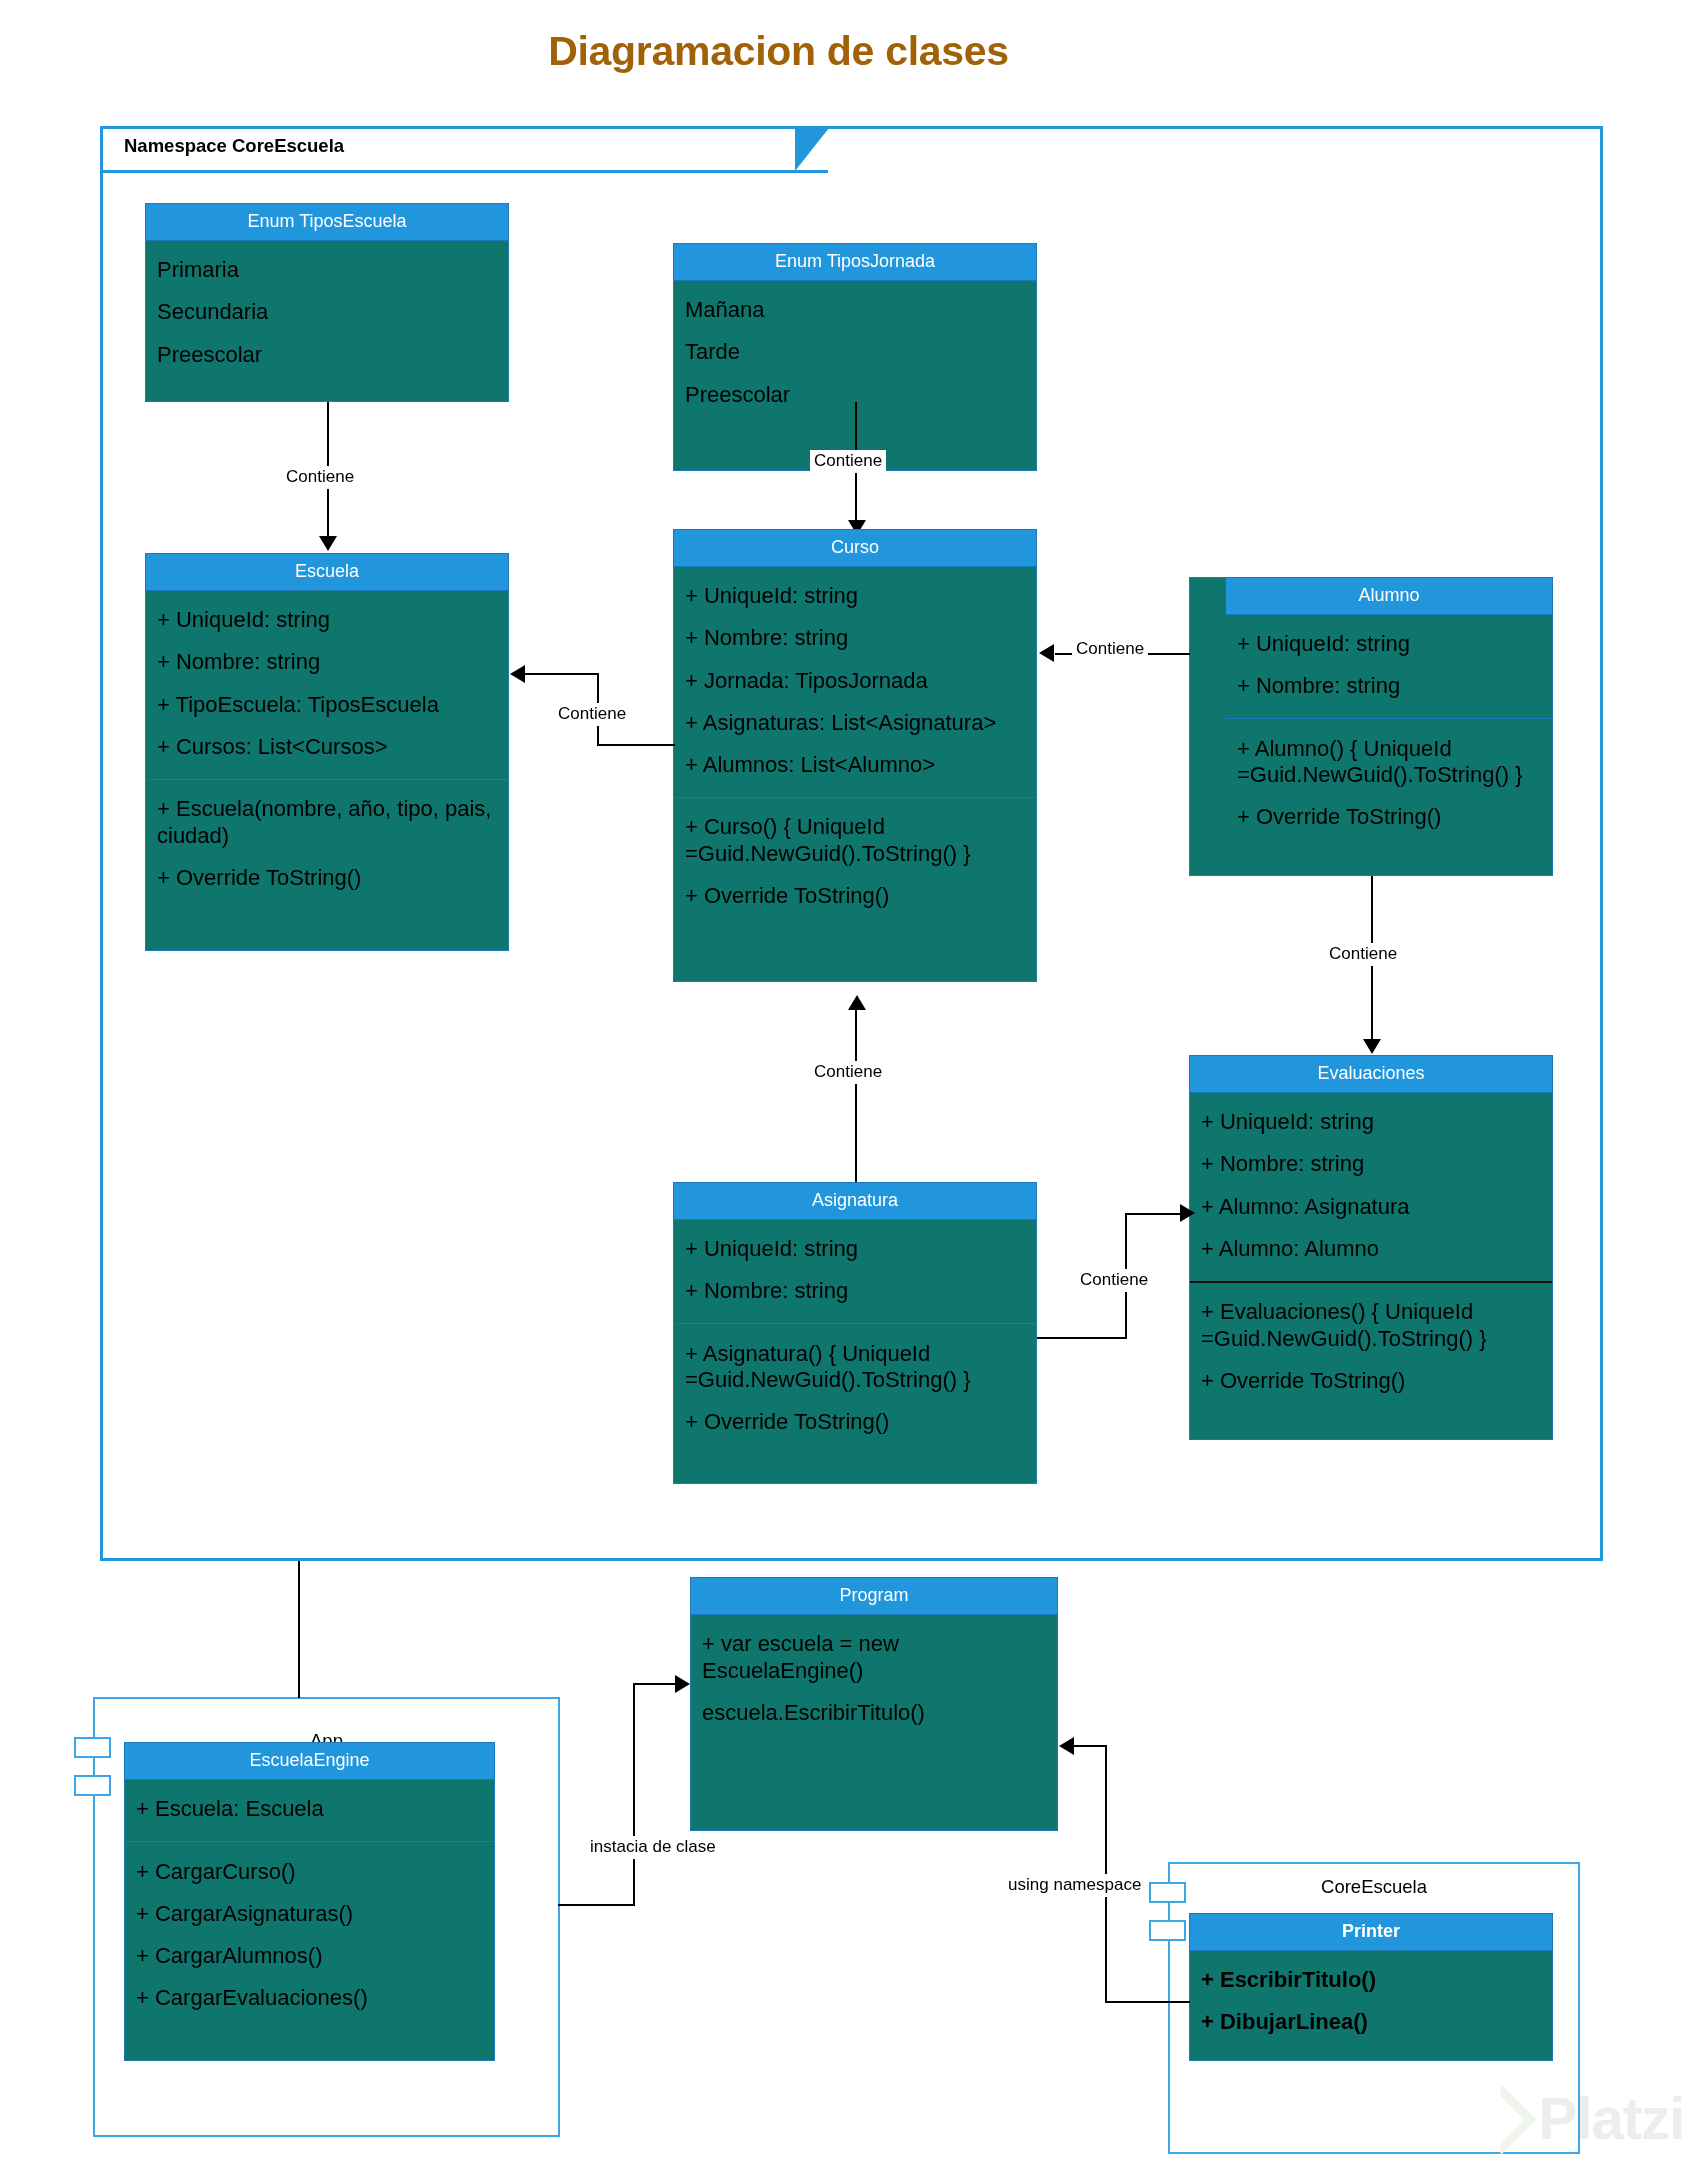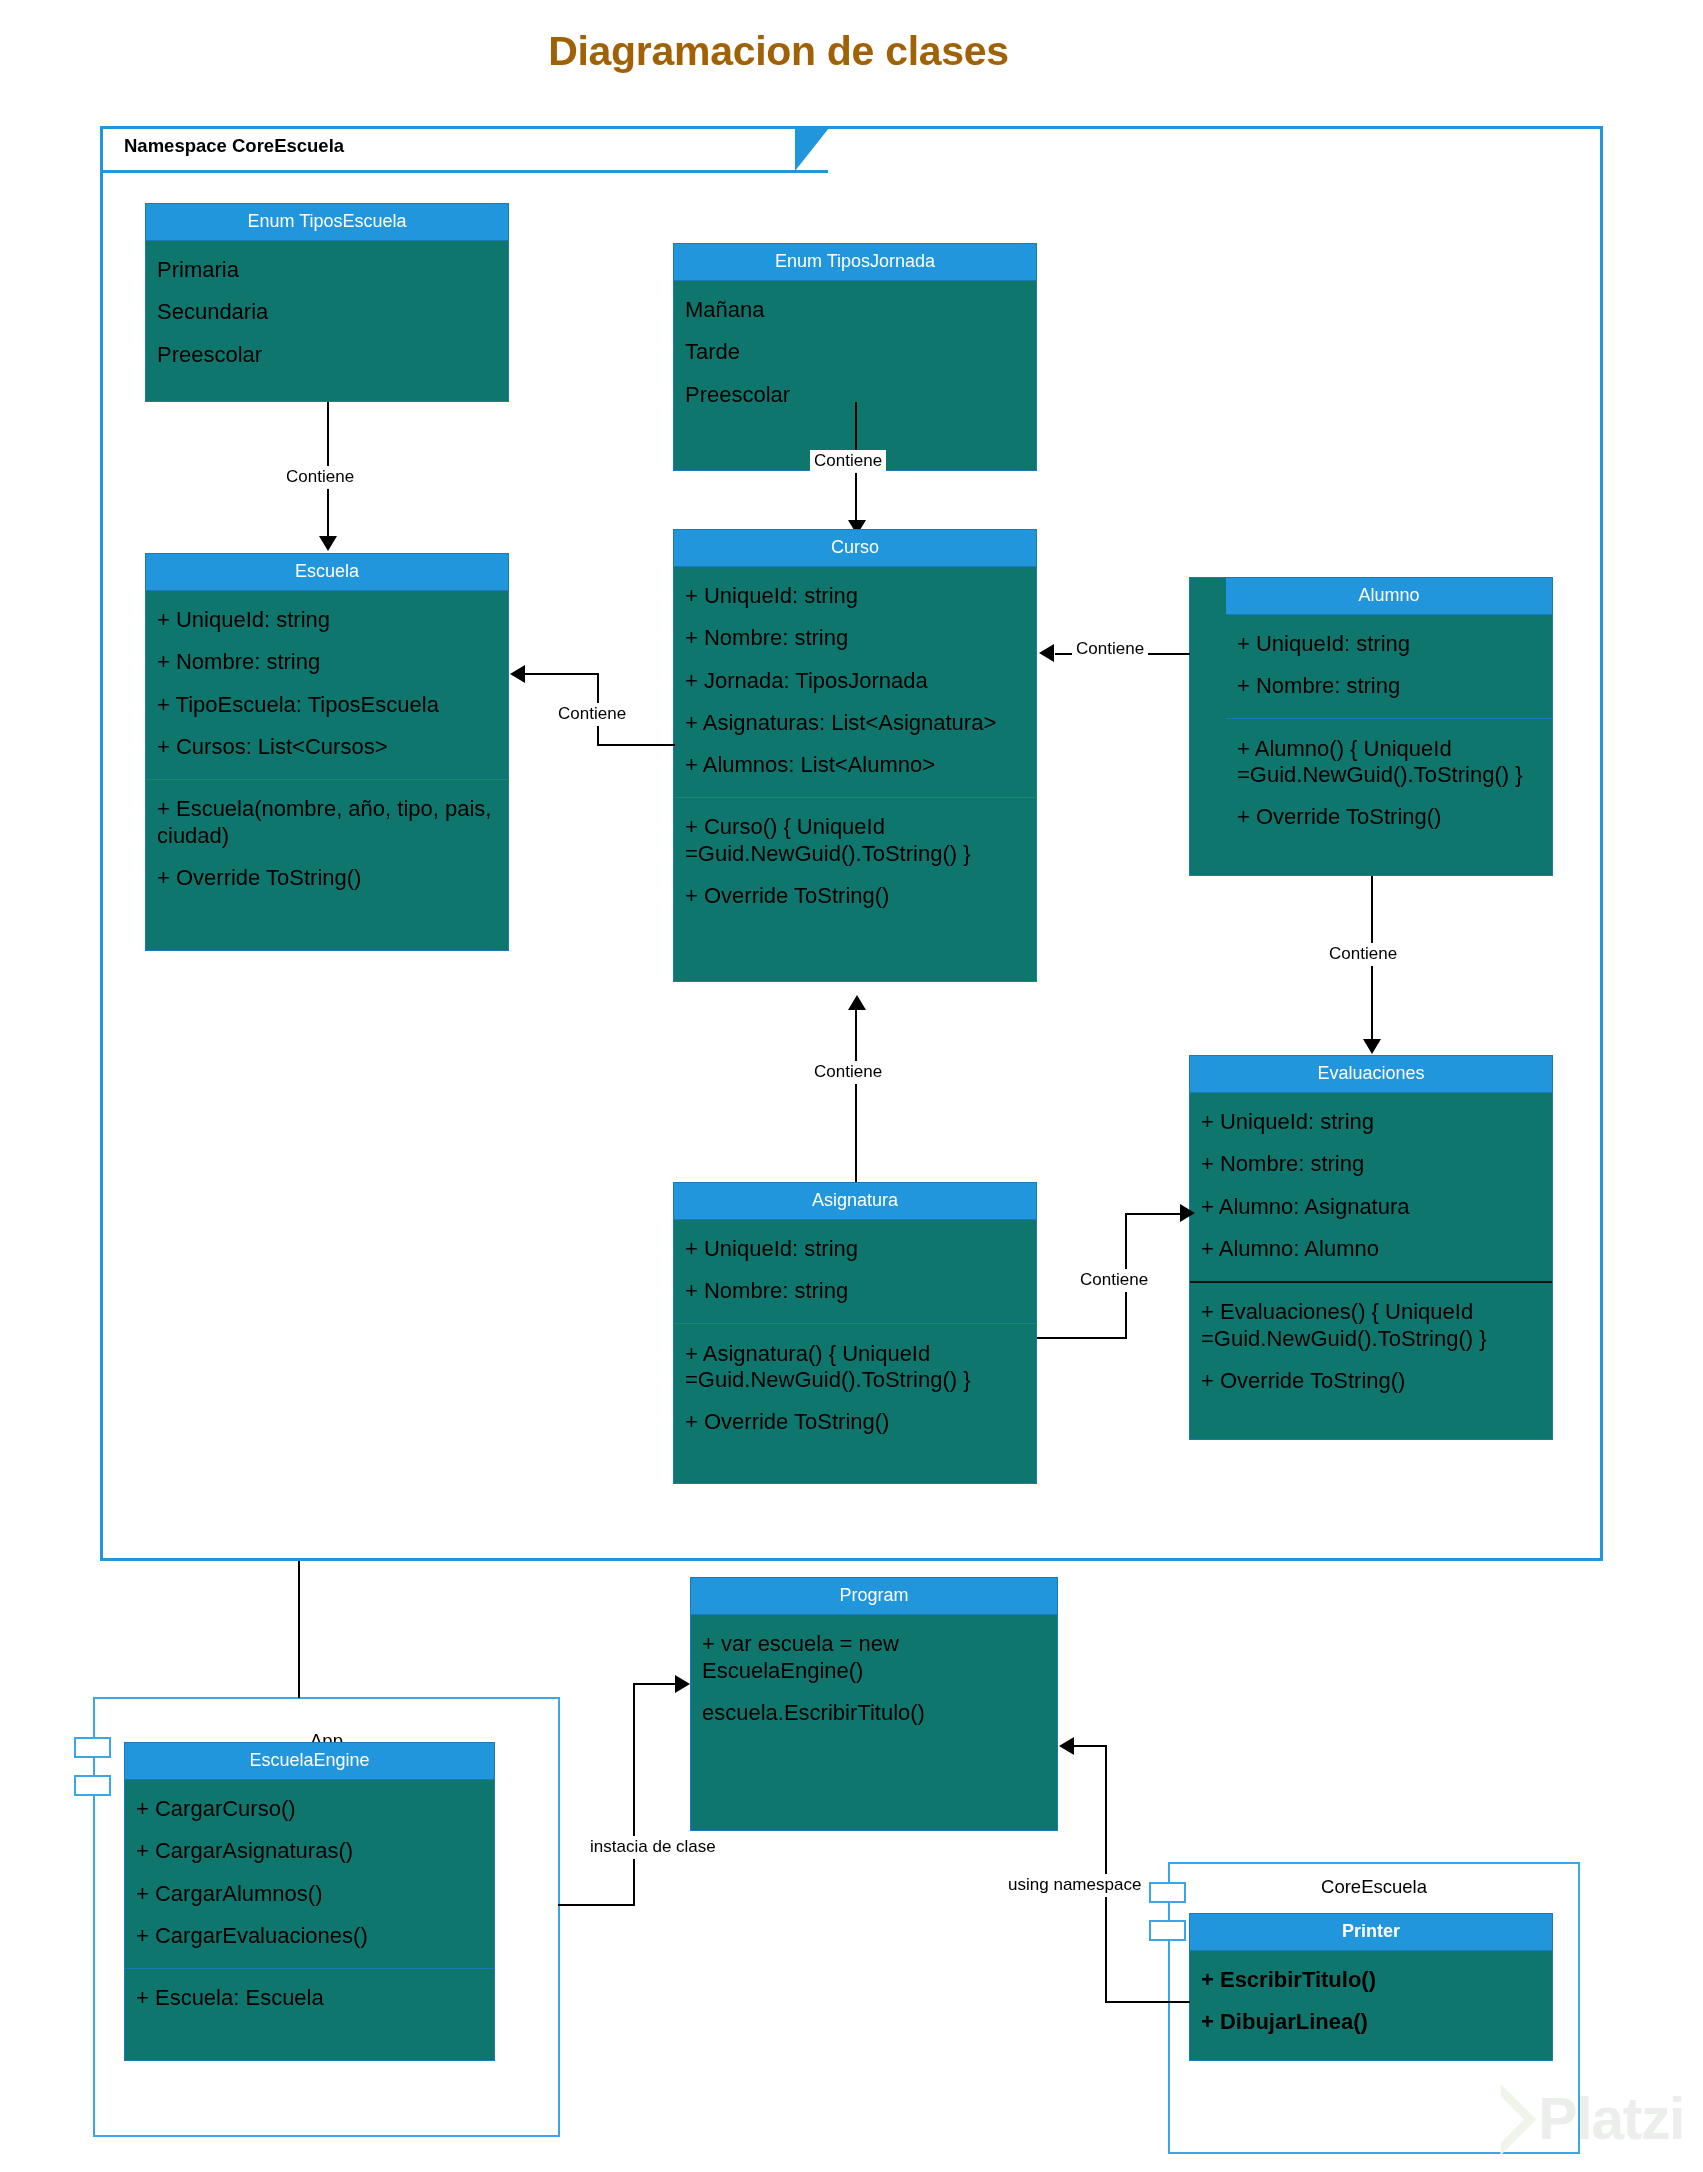--- a/index.html
+++ b/index.html
@@ -297,27 +297,27 @@
 <div class="comp" style="left:93px; top:1697px; width:467px; height:440px;"></div>
 <div class="comp-tab" style="left:74px; top:1737px;"></div>
 <div class="comp-tab" style="left:74px; top:1775px;"></div>
 <div class="comp-title" style="left:93px; top:1730px; width:467px;">App</div>
 
 <div class="ln ln-v" style="left:298px; top:1561px; height:137px;"></div>
 
 <div class="uml" style="left:124px; top:1742px; width:371px; height:319px;">
   <div class="uml-header">EscuelaEngine</div>
   <div class="uml-section">
+    <div class="uml-row">+ Escuela: Escuela</div>
+  </div>
+  <div class="uml-section">
     <div class="uml-row">+ CargarCurso()</div>
     <div class="uml-row">+ CargarAsignaturas()</div>
     <div class="uml-row">+ CargarAlumnos()</div>
     <div class="uml-row">+ CargarEvaluaciones()</div>
-  </div>
-  <div class="uml-section">
-    <div class="uml-row">+ Escuela: Escuela</div>
   </div>
 </div>
 
 <div class="uml" style="left:690px; top:1577px; width:368px; height:254px;">
   <div class="uml-header">Program</div>
   <div class="uml-section">
     <div class="uml-row">+ var escuela = new
 EscuelaEngine()</div>
     <div class="uml-row">escuela.EscribirTitulo()</div>
   </div>

